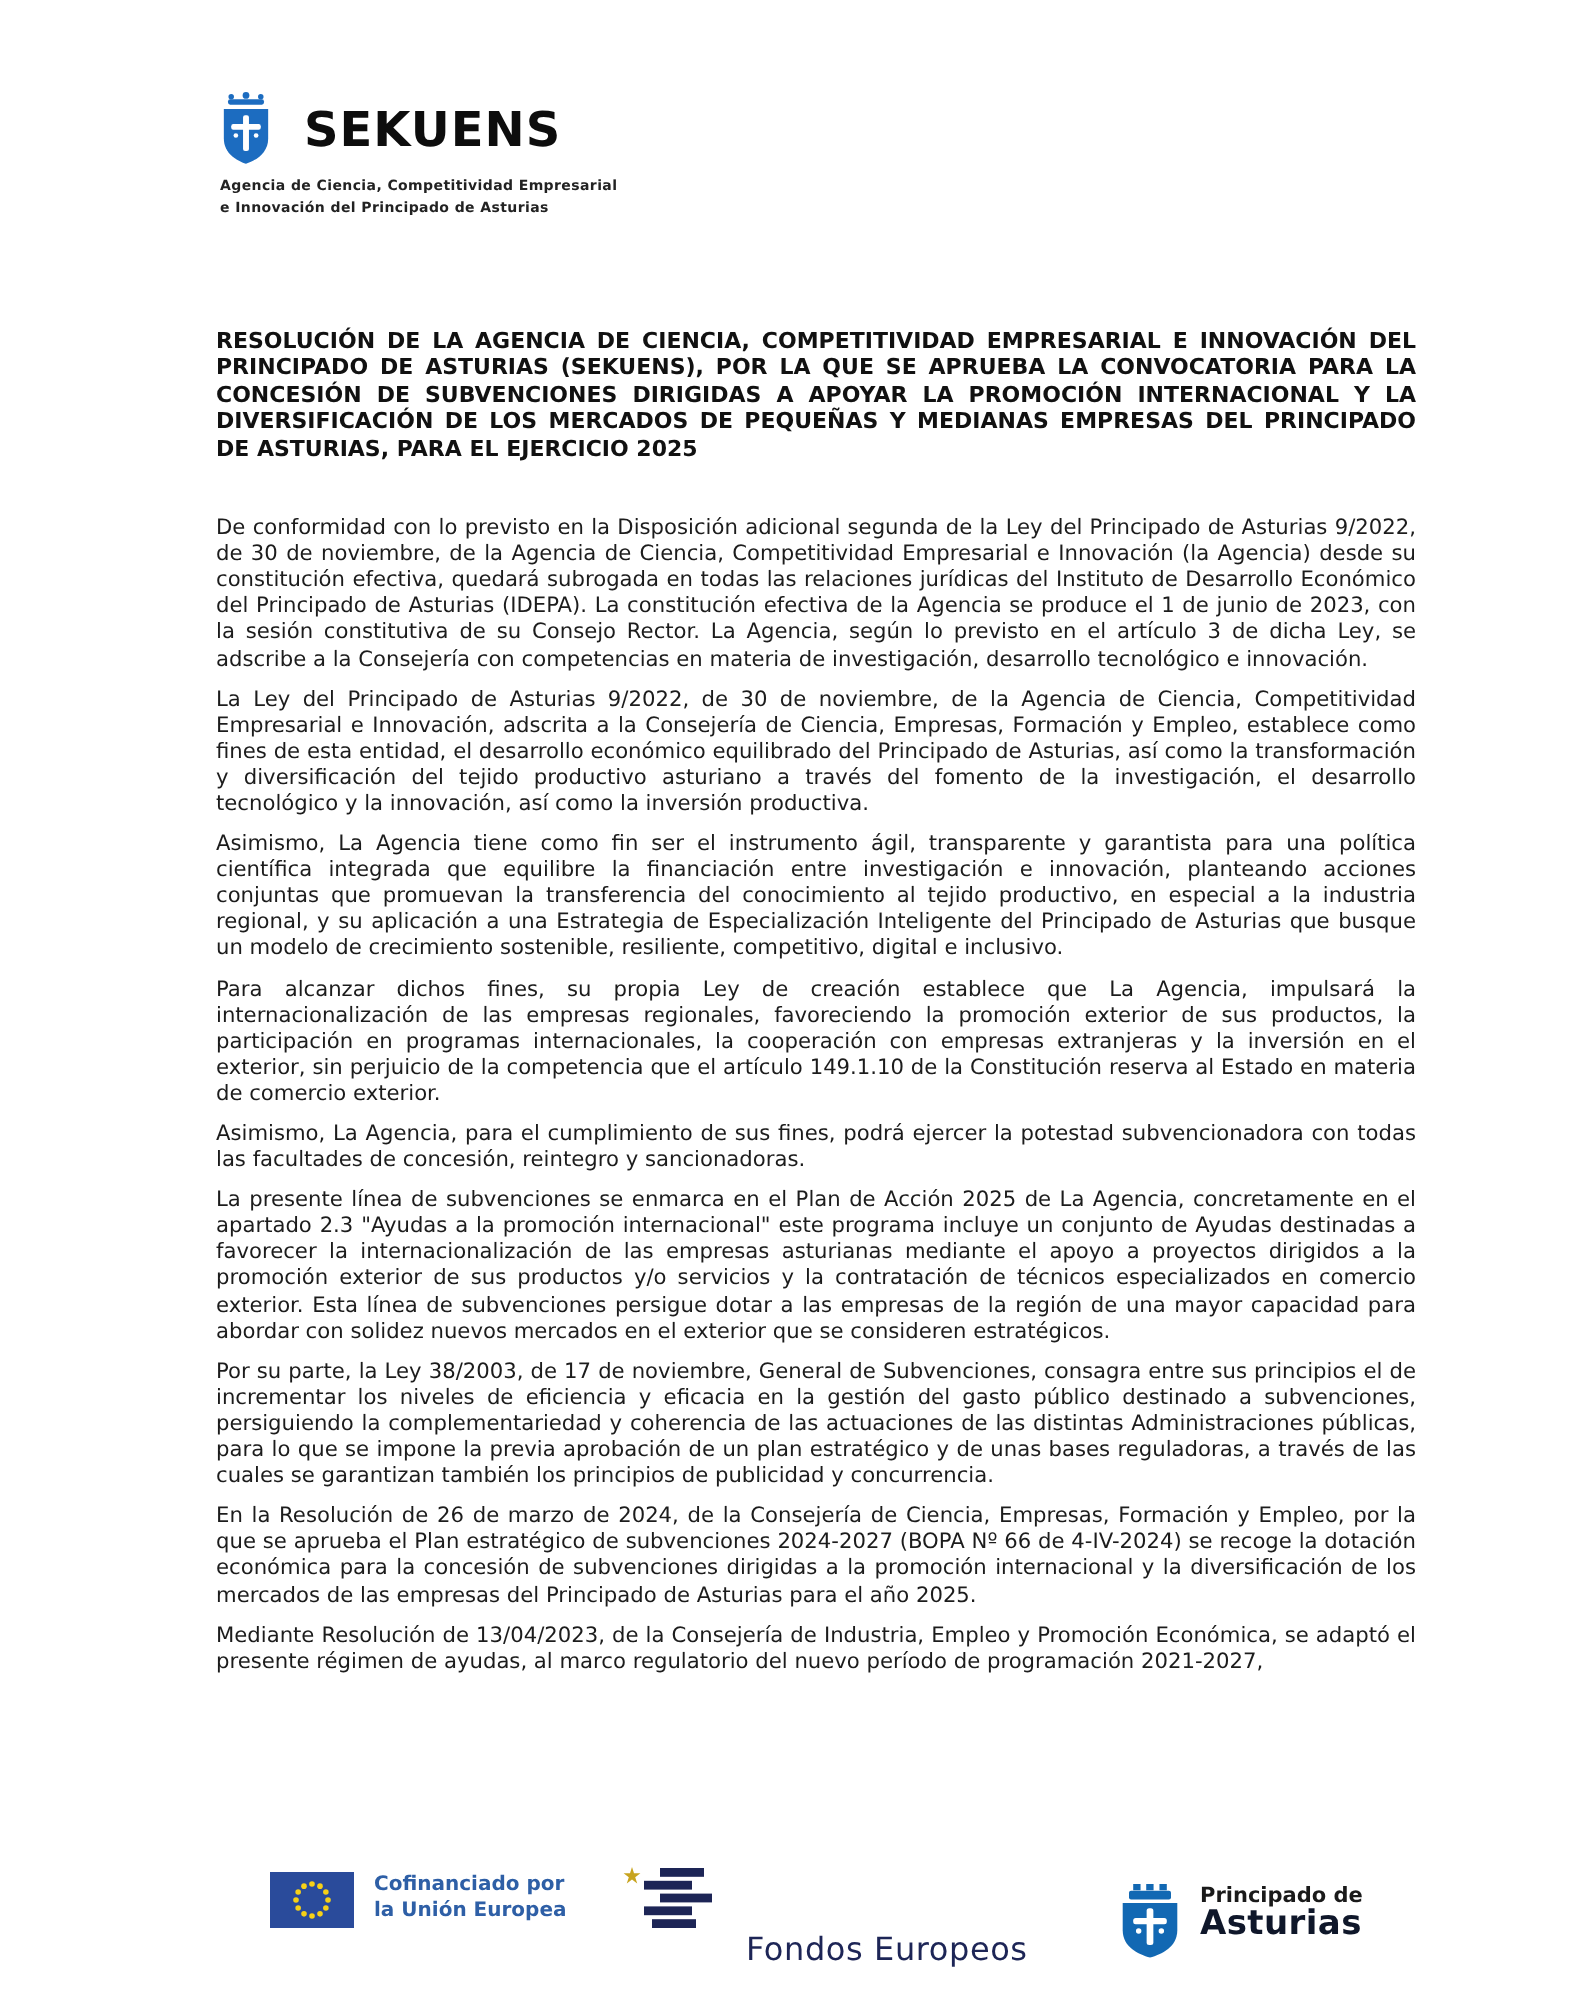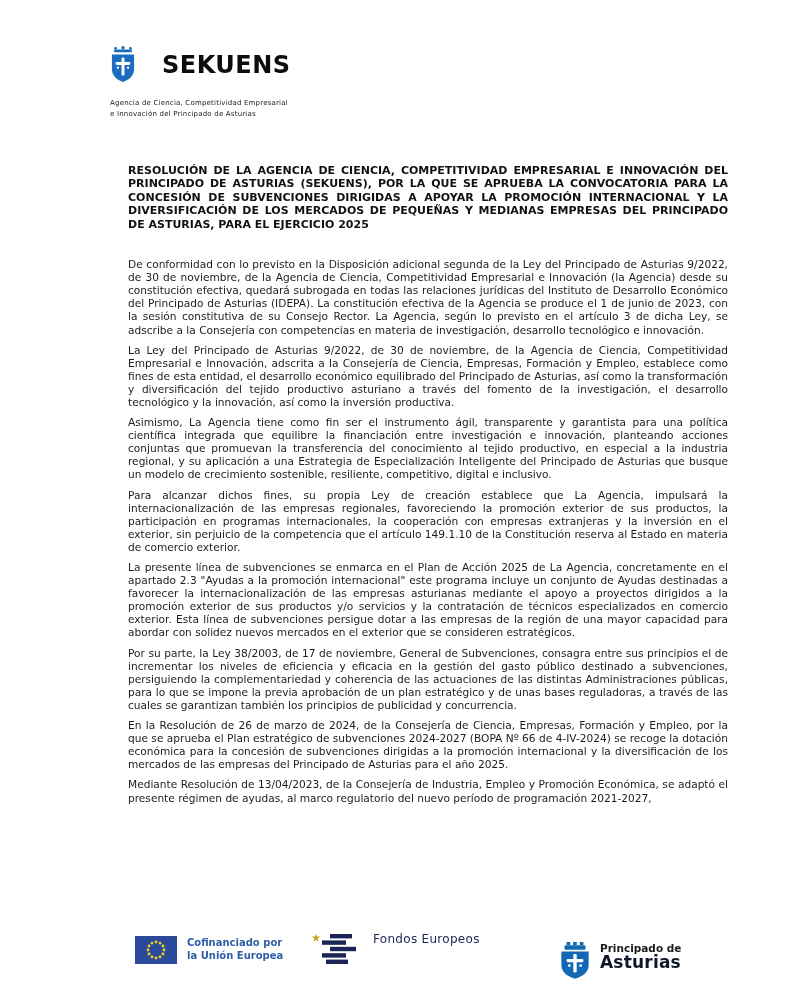--- a/index.html
+++ b/index.html
@@ -8,31 +8,31 @@
     background: #ffffff;
     font-family: "DejaVu Sans", "Liberation Sans", sans-serif;
     color: #1a1a1a;
     position: relative;
     overflow: hidden;
   }
   .page { position: absolute; inset: 0; background: #fff; }
 
   
   .logo-block { position: absolute; left: 110px; top: 46px; }
-  .logo-top { display: flex; align-items: center; gap: 26px; }
+  .logo-top { display: flex; align-items: center; gap: 16px; }
   .logo-name {
     font-size: 24px; font-weight: bold; letter-spacing: 0.5px; color: #0d0d0d;
   }
   .logo-sub {
-    margin-top: 14px; font-size: 7px; font-weight: normal; color: #222;
+    margin-top: 4px; font-size: 7px; font-weight: bold; color: #222;
     line-height: 1.55; letter-spacing: 0.2px;
   }
 
   
-  .content { position: absolute; left: 108px; top: 164px; width: 600px; margin-left: 20px; }
+  .content { position: absolute; left: 108px; top: 164px; width: 600px; }
   .doc-title {
     font-size: 11px; font-weight: bold; line-height: 13.4px;
     text-align: justify; color: #111;
   }
   .section-heading {
     margin-top: 14px; font-size: 11px; font-weight: bold;
     text-align: center; line-height: 13.4px; color: #111;
   }
   .paragraphs { margin-top: 27px; }
   .paragraphs p {
@@ -43,21 +43,21 @@
   
   .footer { position: absolute; left: 0; top: 928px; width: 792px; height: 62px; }
   .footer-group { position: absolute; display: flex; align-items: flex-start; padding-left: 23px; }
   .eu-group { left: 112px; top: 8px; }
   .eu-label {
     margin-left: 10px; font-size: 10px; font-weight: bold;
     color: #2e5fa6; line-height: 1.3;
   }
   .fondos-group { left: 288px; top: 4px; }
   .fondos-label {
-    margin-left: 12px; font-size: 12px; color: #1d2556; letter-spacing: 0.3px;
+    margin-left: 12px; font-size: 16px; color: #1d2556; letter-spacing: 0.3px; margin-top: 33px;
   }
   .asturias-group { left: 536px; top: 14px; }
   .asturias-text { margin-left: 9px; }
   .asturias-line1 { font-size: 10.5px; font-weight: bold; color: #1a1a1a; line-height: 1.15; }
   .asturias-line2 { font-size: 17px; font-weight: bold; color: #0f172a; line-height: 1.05; letter-spacing: 0.2px; }
 
   svg { display: block; }
 </style>
 </head>
 <body>
@@ -92,20 +92,21 @@
   </div>
 
   <div class="content">
     <div class="doc-title">RESOLUCIÓN DE LA AGENCIA DE CIENCIA, COMPETITIVIDAD EMPRESARIAL E INNOVACIÓN DEL PRINCIPADO DE ASTURIAS (SEKUENS), POR LA QUE SE APRUEBA LA CONVOCATORIA PARA LA CONCESIÓN DE SUBVENCIONES DIRIGIDAS A APOYAR LA PROMOCIÓN INTERNACIONAL Y LA DIVERSIFICACIÓN DE LOS MERCADOS DE PEQUEÑAS Y MEDIANAS EMPRESAS DEL PRINCIPADO DE ASTURIAS, PARA EL EJERCICIO 2025</div>
 
     <div class="paragraphs">
       <p>De conformidad con lo previsto en la Disposición adicional segunda de la Ley del Principado de Asturias 9/2022, de 30 de noviembre, de la Agencia de Ciencia, Competitividad Empresarial e Innovación (la Agencia) desde su constitución efectiva, quedará subrogada en todas las relaciones jurídicas del Instituto de Desarrollo Económico del Principado de Asturias (IDEPA). La constitución efectiva de la Agencia se produce el 1 de junio de 2023, con la sesión constitutiva de su Consejo Rector. La Agencia, según lo previsto en el artículo 3 de dicha Ley, se adscribe a la Consejería con competencias en materia de investigación, desarrollo tecnológico e innovación.</p>
       <p>La Ley del Principado de Asturias 9/2022, de 30 de noviembre, de la Agencia de Ciencia, Competitividad Empresarial e Innovación, adscrita a la Consejería de Ciencia, Empresas, Formación y Empleo, establece como fines de esta entidad, el desarrollo económico equilibrado del Principado de Asturias, así como la transformación y diversificación del tejido productivo asturiano a través del fomento de la investigación, el desarrollo tecnológico y la innovación, así como la inversión productiva.</p>
       <p>Asimismo, La Agencia tiene como fin ser el instrumento ágil, transparente y garantista para una política científica integrada que equilibre la financiación entre investigación e innovación, planteando acciones conjuntas que promuevan la transferencia del conocimiento al tejido productivo, en especial a la industria regional, y su aplicación a una Estrategia de Especialización Inteligente del Principado de Asturias que busque un modelo de crecimiento sostenible, resiliente, competitivo, digital e inclusivo.</p>
       <p>Para alcanzar dichos fines, su propia Ley de creación establece que La Agencia, impulsará la internacionalización de las empresas regionales, favoreciendo la promoción exterior de sus productos, la participación en programas internacionales, la cooperación con empresas extranjeras y la inversión en el exterior, sin perjuicio de la competencia que el artículo 149.1.10 de la Constitución reserva al Estado en materia de comercio exterior.</p>
+      <p>Asimismo, La Agencia, para el cumplimiento de sus fines, podrá ejercer la potestad subvencionadora con todas las facultades de concesión, reintegro y sancionadoras.</p>
       <p>La presente línea de subvenciones se enmarca en el Plan de Acción 2025 de La Agencia, concretamente en el apartado 2.3 "Ayudas a la promoción internacional" este programa incluye un conjunto de Ayudas destinadas a favorecer la internacionalización de las empresas asturianas mediante el apoyo a proyectos dirigidos a la promoción exterior de sus productos y/o servicios y la contratación de técnicos especializados en comercio exterior. Esta línea de subvenciones persigue dotar a las empresas de la región de una mayor capacidad para abordar con solidez nuevos mercados en el exterior que se consideren estratégicos.</p>
       <p>Por su parte, la Ley 38/2003, de 17 de noviembre, General de Subvenciones, consagra entre sus principios el de incrementar los niveles de eficiencia y eficacia en la gestión del gasto público destinado a subvenciones, persiguiendo la complementariedad y coherencia de las actuaciones de las distintas Administraciones públicas, para lo que se impone la previa aprobación de un plan estratégico y de unas bases reguladoras, a través de las cuales se garantizan también los principios de publicidad y concurrencia.</p>
       <p>En la Resolución de 26 de marzo de 2024, de la Consejería de Ciencia, Empresas, Formación y Empleo, por la que se aprueba el Plan estratégico de subvenciones 2024-2027 (BOPA Nº 66 de 4-IV-2024) se recoge la dotación económica para la concesión de subvenciones dirigidas a la promoción internacional y la diversificación de los mercados de las empresas del Principado de Asturias para el año 2025.</p>
       <p>Mediante Resolución de 13/04/2023, de la Consejería de Industria, Empleo y Promoción Económica, se adaptó el presente régimen de ayudas, al marco regulatorio del nuevo período de programación 2021-2027,</p>
     </div>
   </div>
 
   <div class="footer">
 
     <div class="footer-group eu-group">

